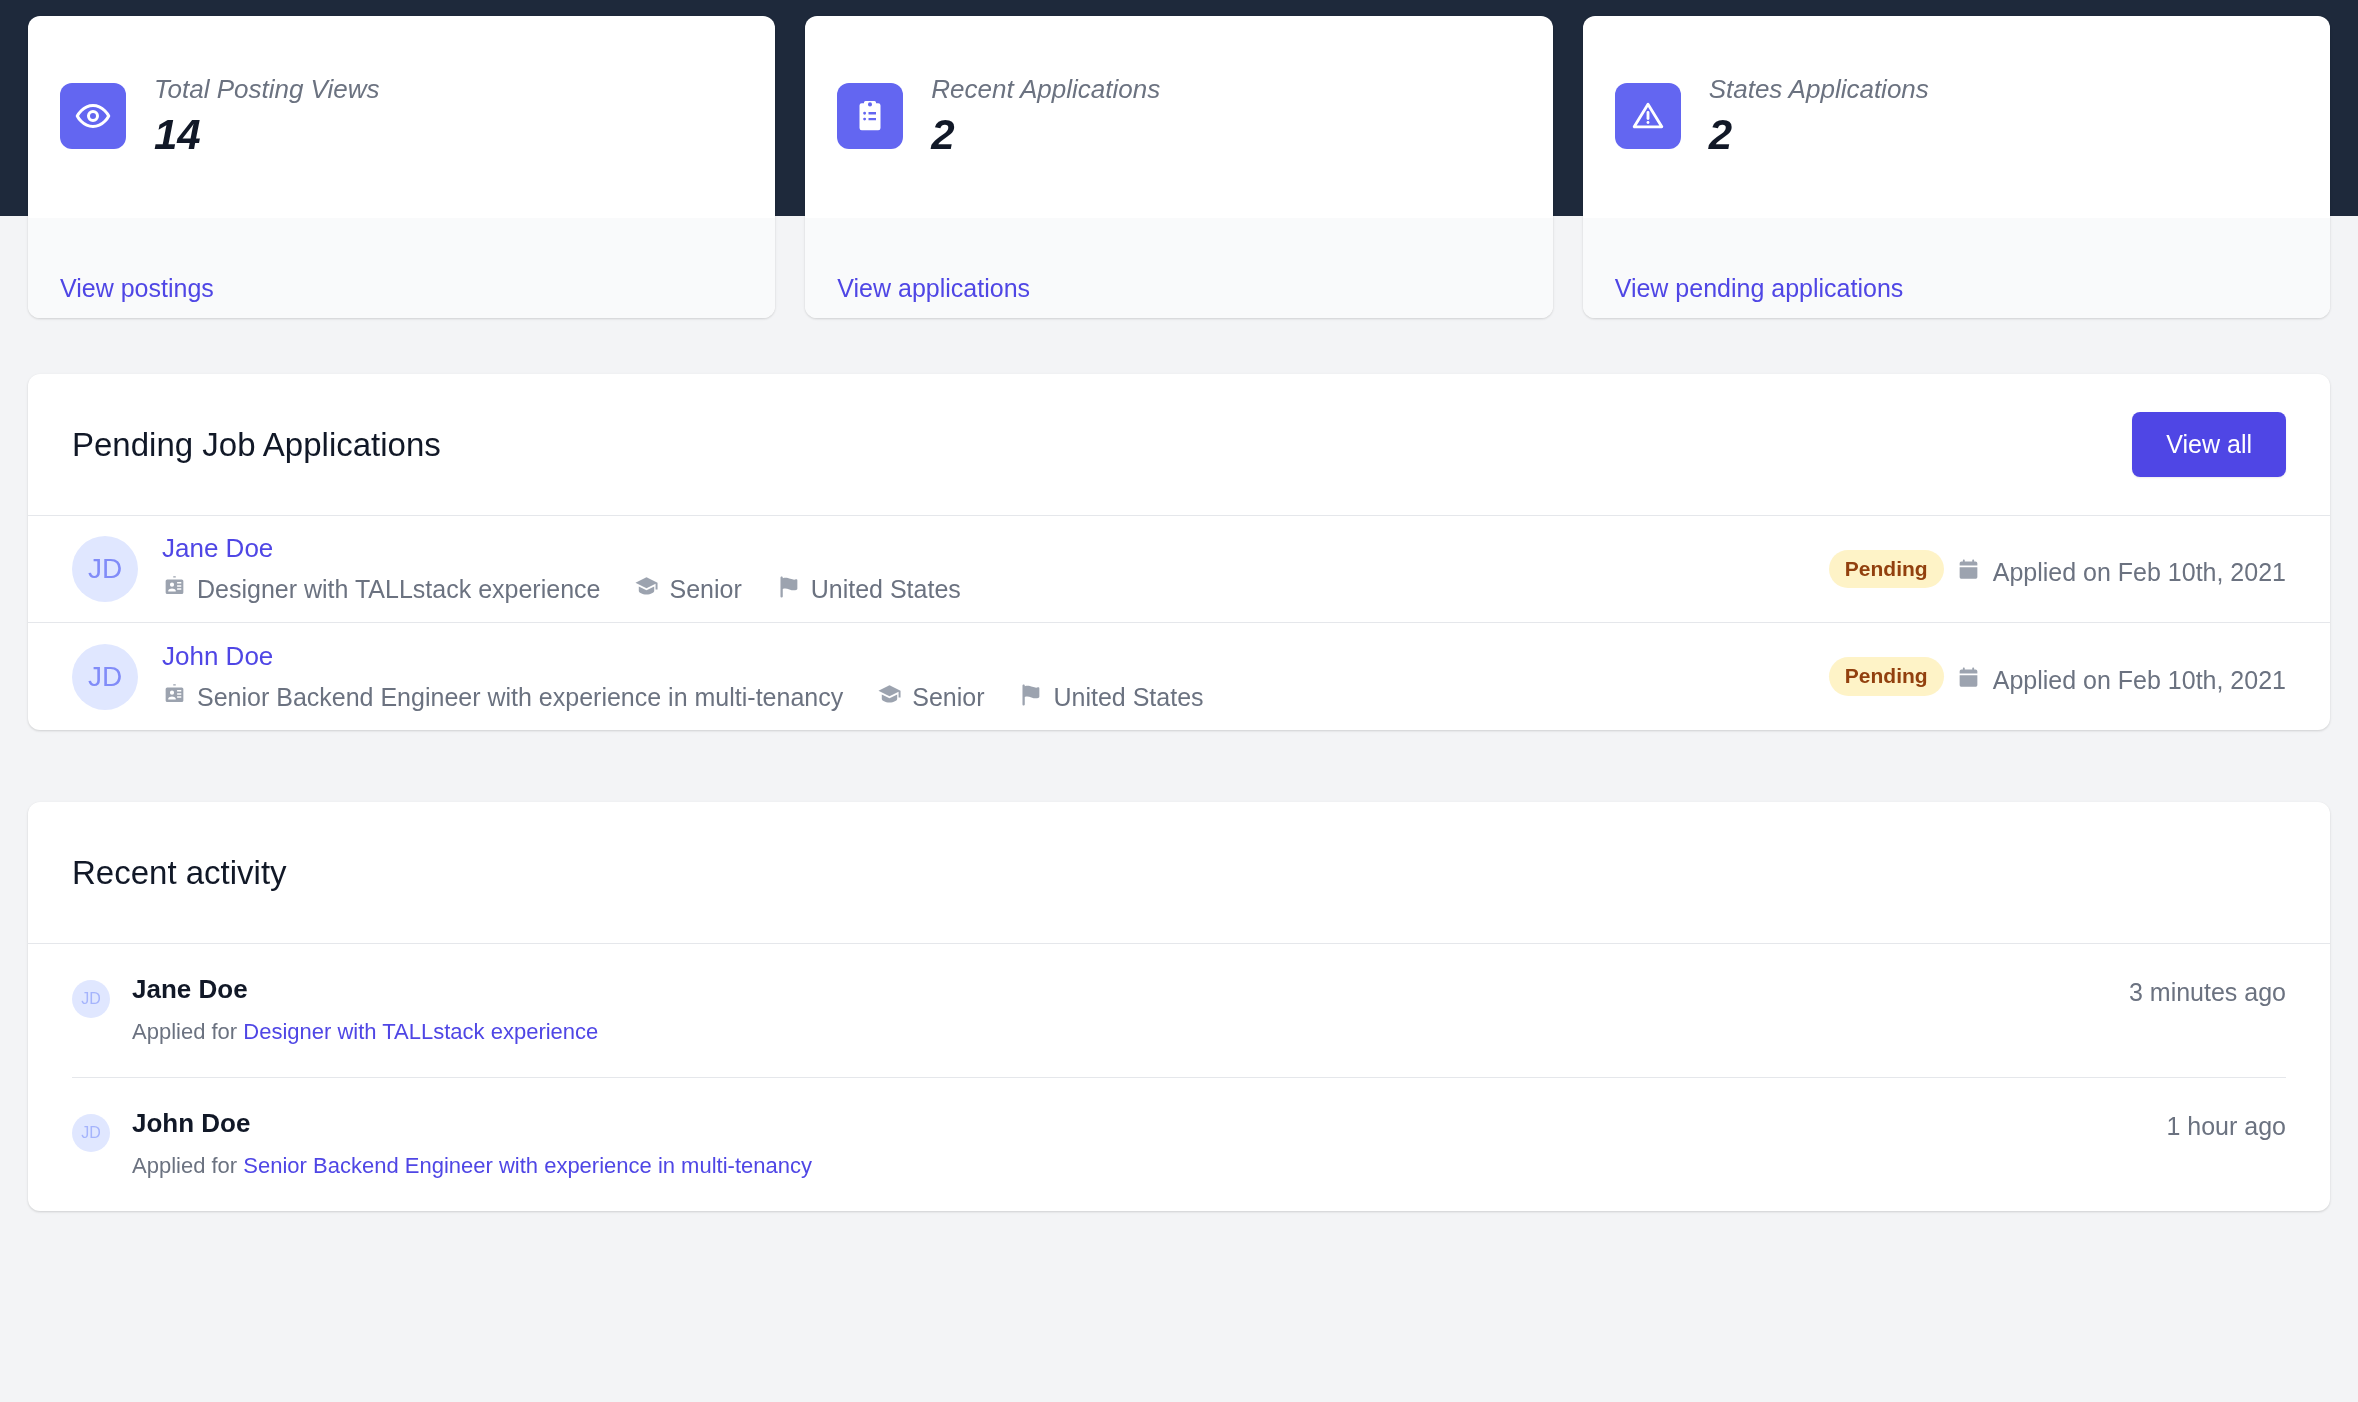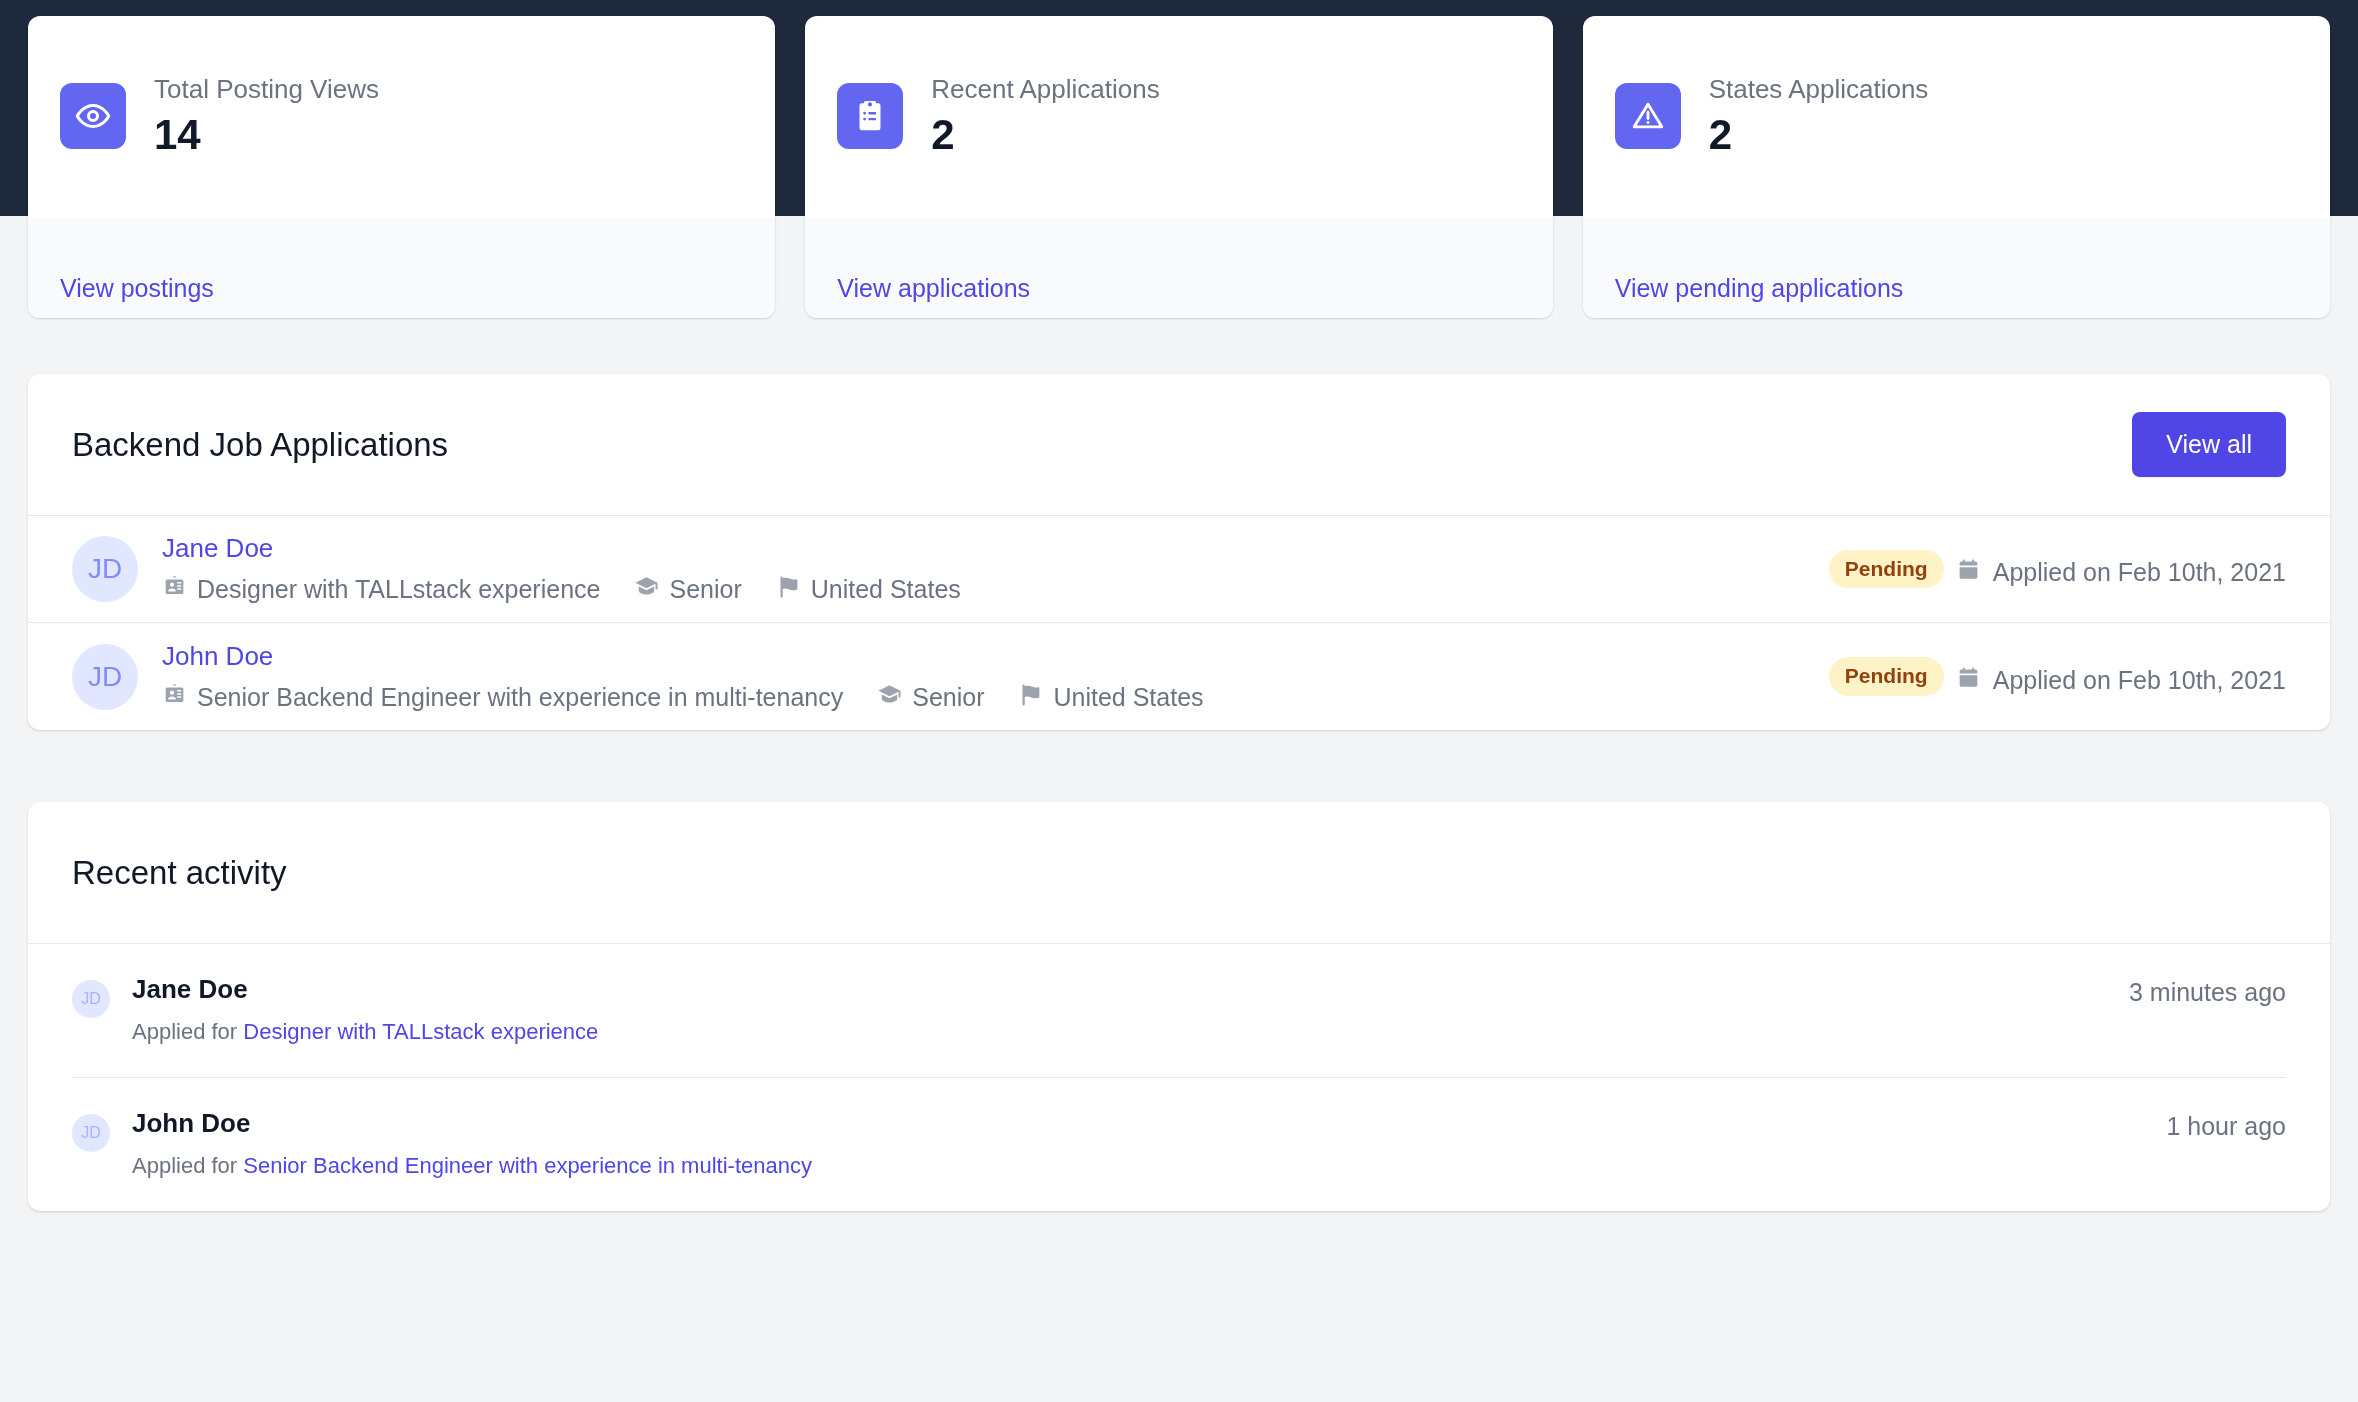--- a/index.html
+++ b/index.html
@@ -62,21 +62,21 @@
     height: 66px;
     border-radius: 12px;
     background: #6366F1;
     display: flex;
     align-items: center;
     justify-content: center;
     flex: 0 0 auto;
   }
   .stat-icon svg { width: 36px; height: 36px; display: block; }
 
-  .stat-text { display: flex; flex-direction: column; gap: 6px; }
+  .stat-text { display: flex; flex-direction: column; gap: 6px; font-style: italic; }
   .stat-label {
     font-size: 26px;
     color: #6B7280;
     line-height: 1.25;
   }
   .stat-value {
     font-size: 42px;
     font-weight: bold;
     color: #111827;
     line-height: 1.15;
@@ -329,21 +329,21 @@
         </div>
       </div>
 
     </div>
 
     <div class="gap-lg"></div>
 
     <div class="panel">
 
       <div class="panel-header">
-        <div class="panel-title">Backend Job Applications</div>
+        <div class="panel-title">Pending Job Applications</div>
         <button class="btn-primary">View all</button>
       </div>
 
       <div class="app-row">
         <div class="avatar-lg">JD</div>
         <div class="app-main">
           <a href="#" class="app-name">Jane Doe</a>
           <div class="meta-line">
             <span class="meta-item">
               <span>

